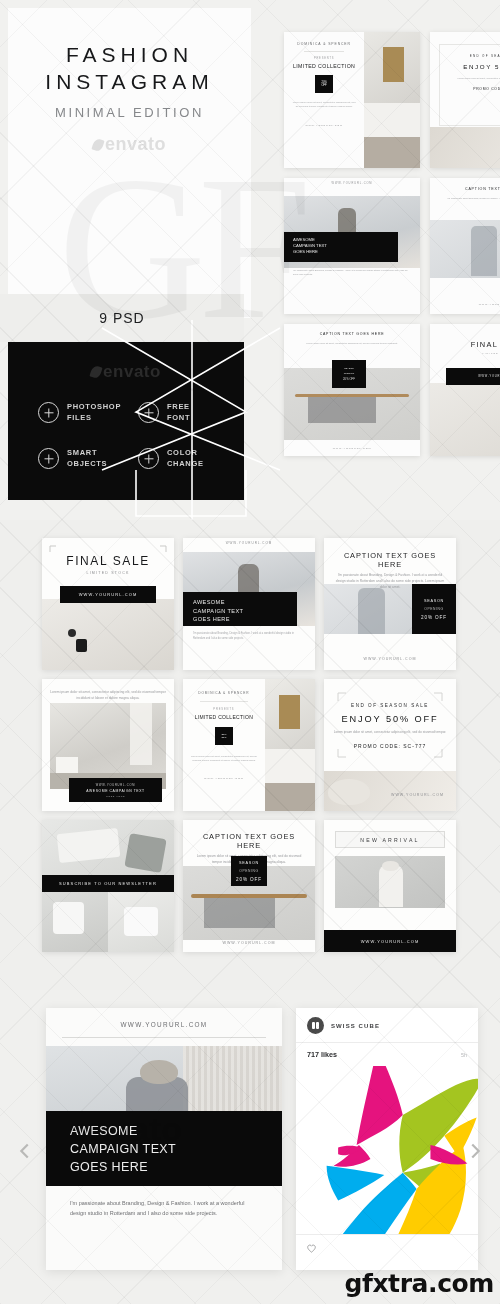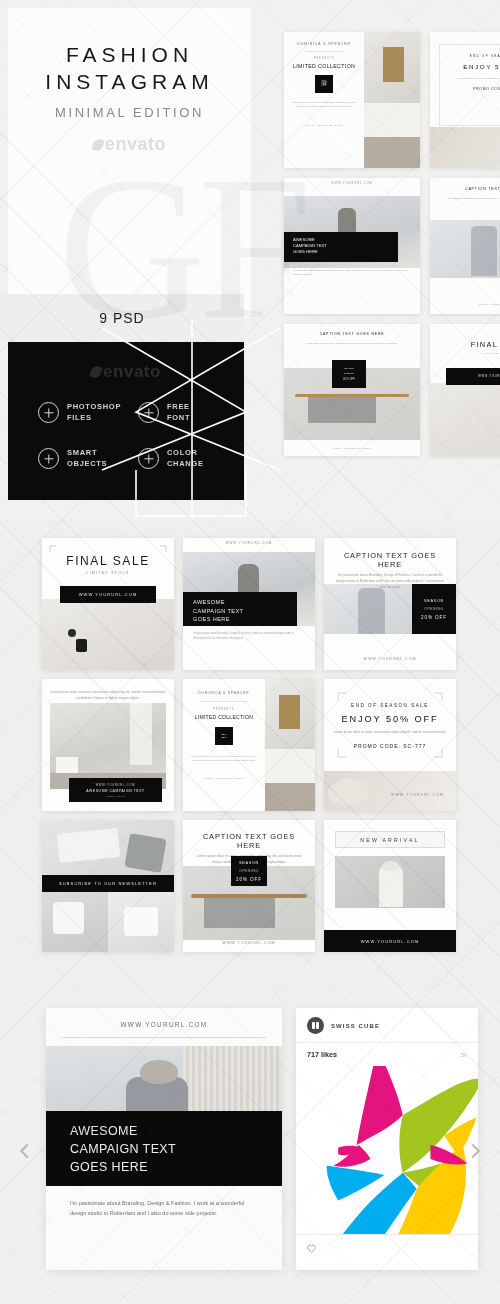--- a/index.html
+++ b/index.html
@@ -530,13 +530,14 @@
     <div class="envato-soft" style="left:70px;top:120px;font-size:34px">envato</div>
   </div>
 
   <svg class="arrow l" viewBox="0 0 24 24" fill="none" stroke="currentColor" stroke-width="2.4">
       <path d="M15 5 L8 12 L15 19"></path>
     </svg>
   <svg class="arrow r" viewBox="0 0 24 24" fill="none" stroke="currentColor" stroke-width="2.4">
       <path d="M9 5 L16 12 L9 19"></path>
     </svg>
 
+  <div class="gfx">gfxtra.com</div>
 </div>
 
 </body></html>

